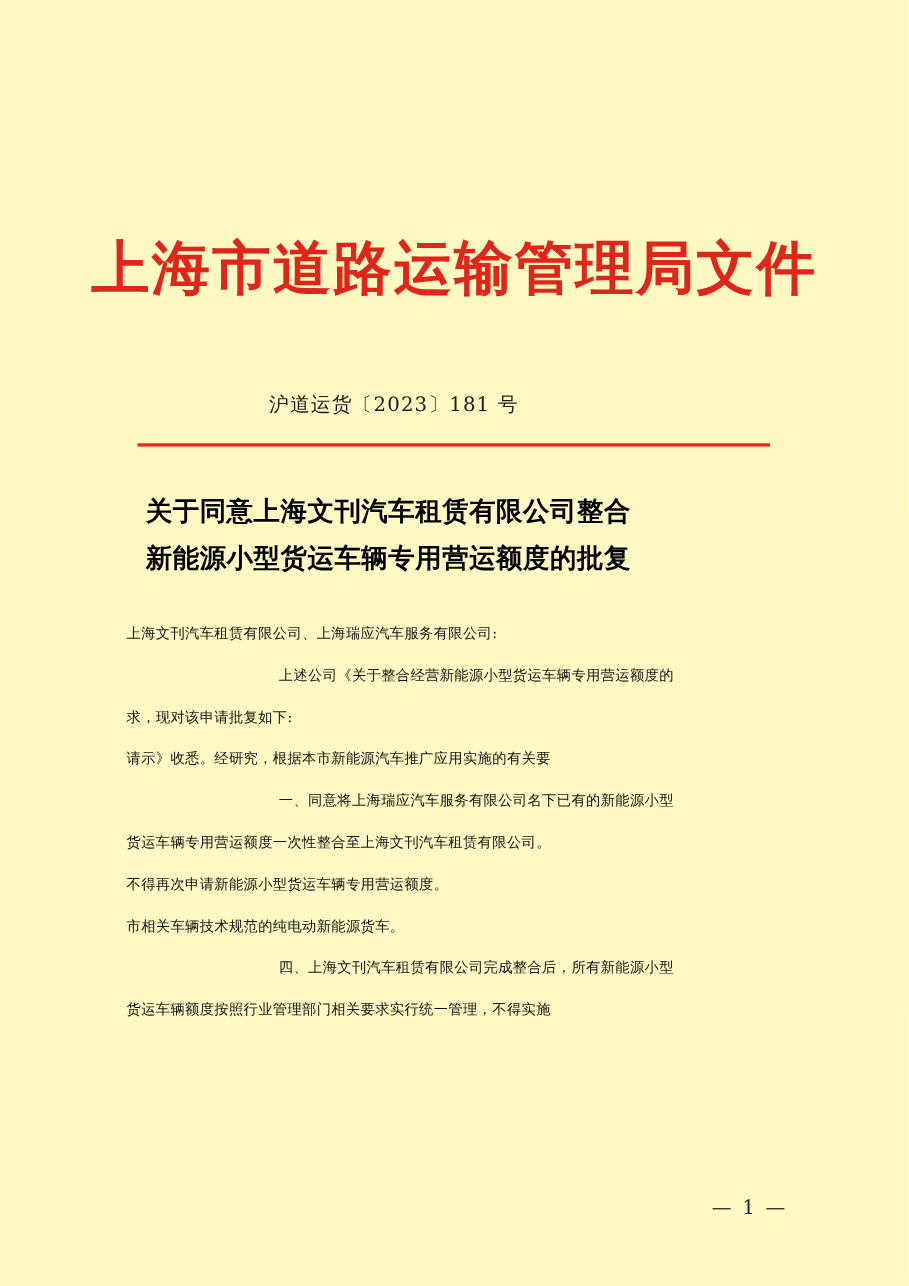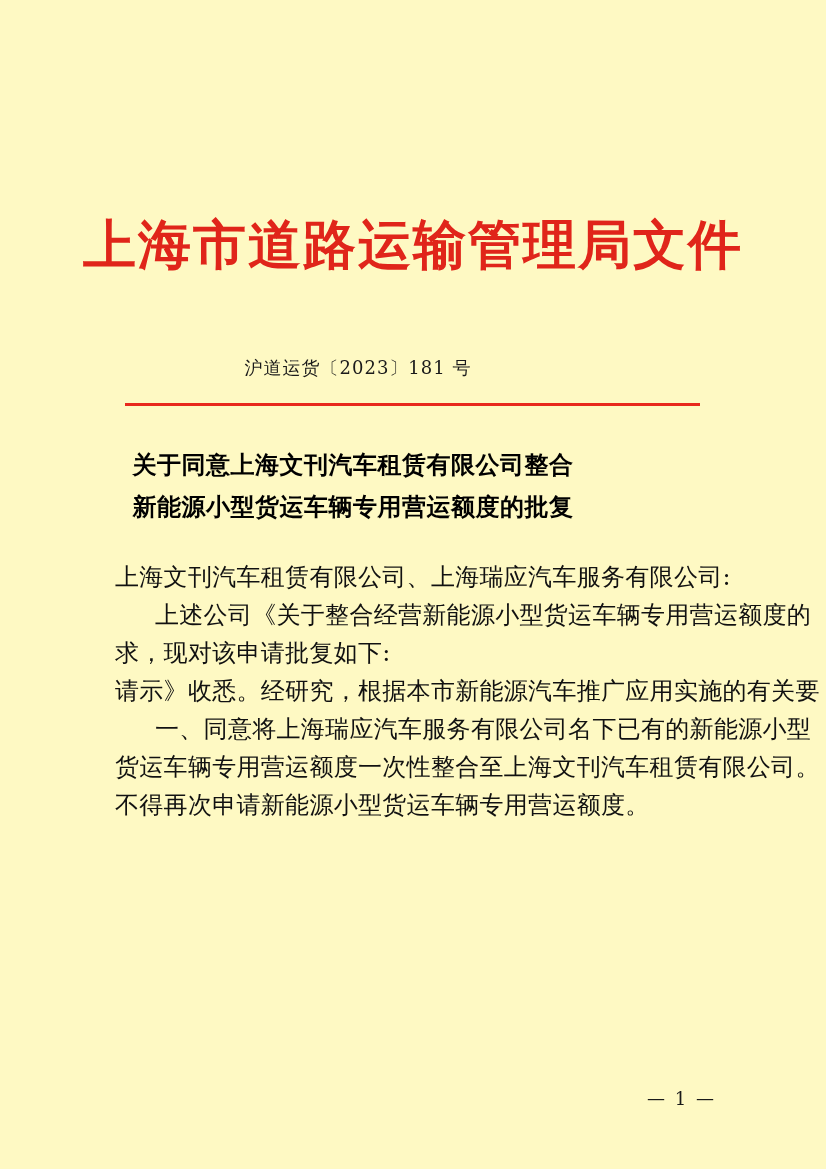--- a/index.html
+++ b/index.html
@@ -84,21 +84,21 @@
 
   
   .body-block {
     position: absolute;
     left: 115px;
     top: 558px;
     width: 596px;
   }
   .body-line {
     font-family: "DejaVu Serif", "Liberation Serif", serif;
-    font-size: 24px;
+    font-size: 13px;
     line-height: 38px;
     color: #111111;
     letter-spacing: 0.3px;
     white-space: nowrap;
   }
   .body-line.indent {
     text-indent: 40px;
     text-align: center;
   }
 
@@ -148,20 +148,25 @@
     <div>
       <div class="body-line indent">一、同意将上海瑞应汽车服务有限公司名下已有的新能源小型</div>
       <div class="body-line">货运车辆专用营运额度一次性整合至上海文刊汽车租赁有限公司。</div>
     </div>
 
     <div>
       <div class="body-line">不得再次申请新能源小型货运车辆专用营运额度。</div>
     </div>
 
     <div>
+      <div class="body-line">市相关车辆技术规范的纯电动新能源货车。</div>
     </div>
 
+    <div>
+      <div class="body-line indent">四、上海文刊汽车租赁有限公司完成整合后，所有新能源小型</div>
+      <div class="body-line">货运车辆额度按照行业管理部门相关要求实行统一管理，不得实施</div>
+    </div>
 
   </div>
 
   <div class="footer">— 1 —</div>
 
 </div>
 
 </body></html>

